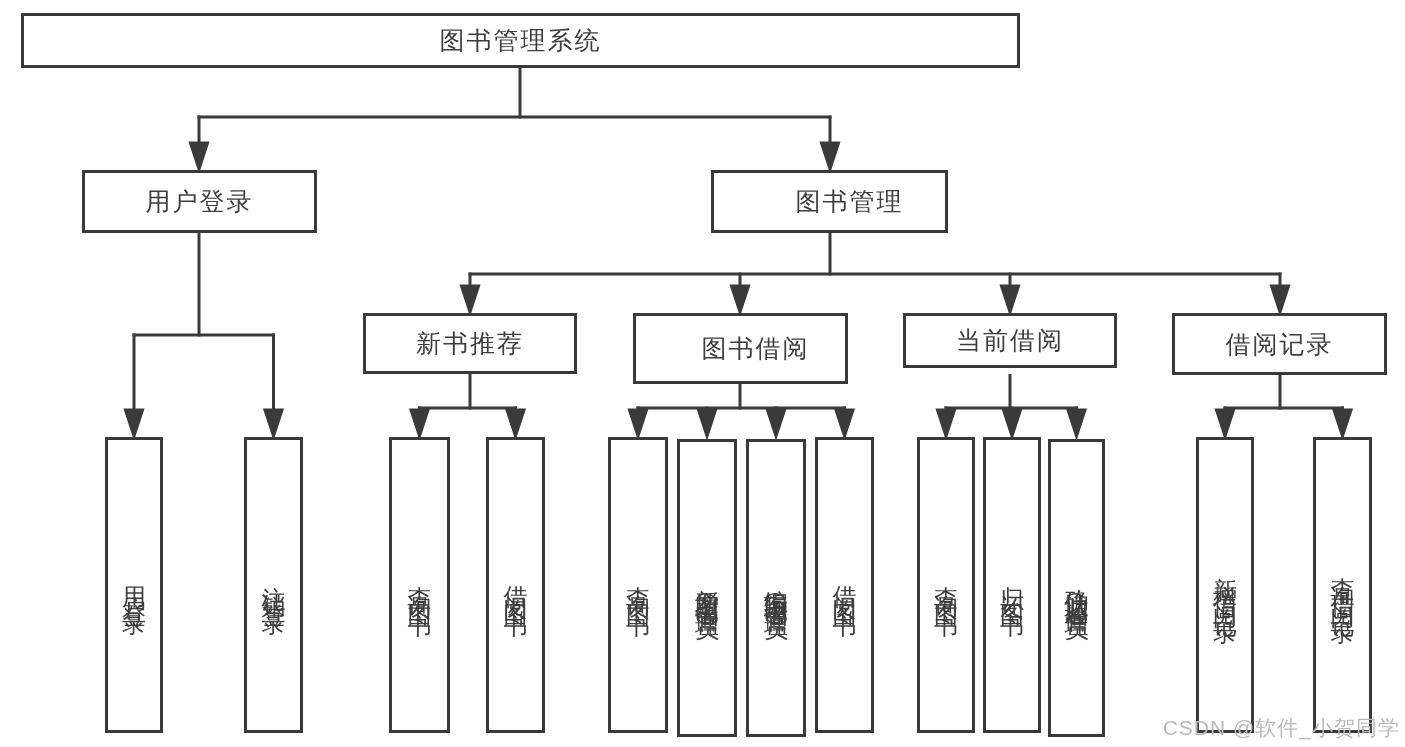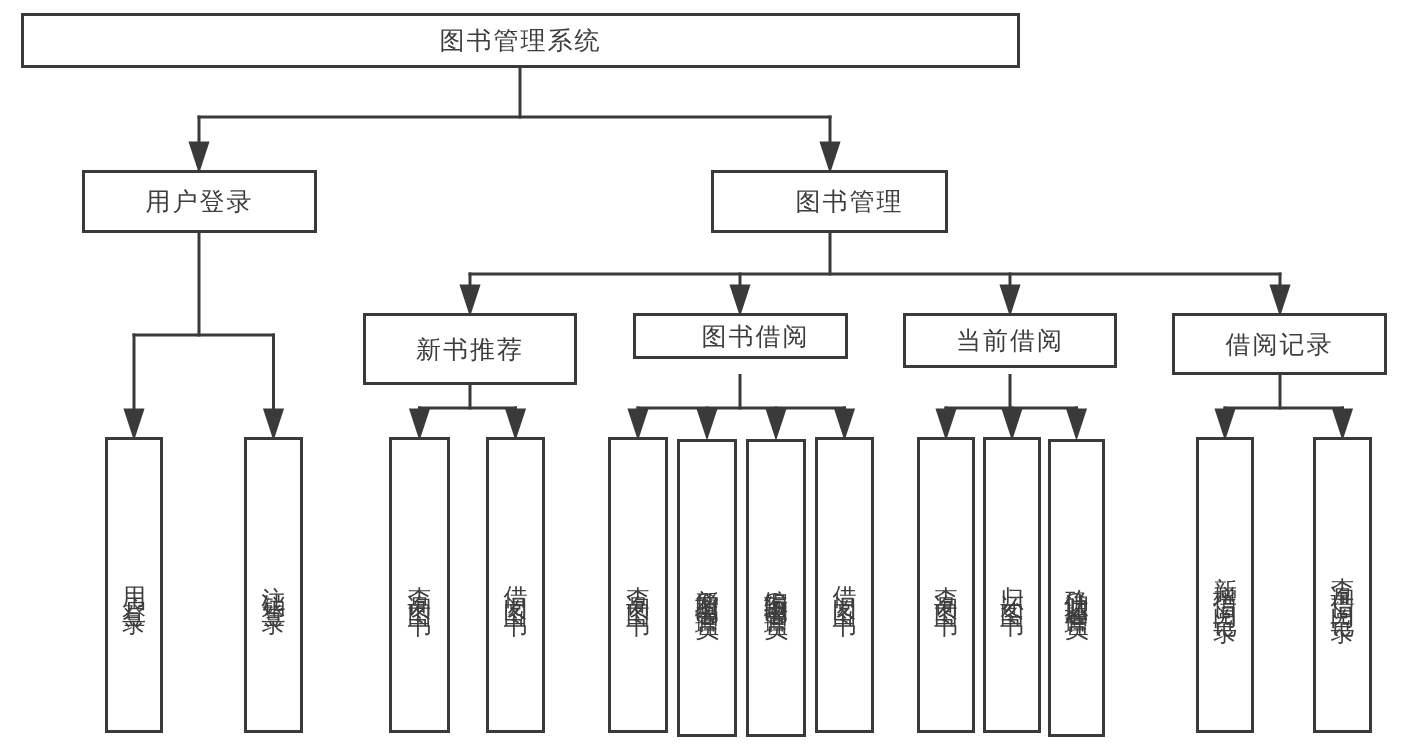--- a/index.html
+++ b/index.html
@@ -124,24 +124,24 @@
     <span class="hlabel">图书管理系统</span>
   </div>
 
   <div class="node" style="left:82px; top:170px; width:235px; height:63px;">
     <span class="hlabel">用户登录</span>
   </div>
   <div class="node" style="left:711px; top:170px; width:237px; height:63px;padding-left:40px;">
     <span class="hlabel">图书管理</span>
   </div>
 
-  <div class="node" style="left:363px; top:313px; width:214px; height:72px;">
+  <div class="node" style="left:363px; top:313px; width:214px; height:61px;">
     <span class="hlabel">新书推荐</span>
   </div>
-  <div class="node" style="left:633px; top:313px; width:215px; height:46px;padding-left:30px;">
+  <div class="node" style="left:633px; top:313px; width:215px; height:71px;padding-left:30px;">
     <span class="hlabel">图书借阅</span>
   </div>
   <div class="node" style="left:903px; top:313px; width:214px; height:55px;">
     <span class="hlabel">当前借阅</span>
   </div>
   <div class="node" style="left:1172px; top:313px; width:215px; height:62px;">
     <span class="hlabel">借阅记录</span>
   </div>
 
   <div class="node" style="left:105px; top:437px; width:58px; height:296px;">
@@ -181,14 +181,15 @@
     <span class="vlabel long">确认归还（管理员）</span>
   </div>
 
   <div class="node" style="left:1196px; top:437px; width:58px; height:296px;">
     <span class="vlabel">新增借阅记录</span>
   </div>
   <div class="node" style="left:1313px; top:437px; width:59px; height:296px;">
     <span class="vlabel">查询借阅记录</span>
   </div>
 
+  <div id="watermark">CSDN @软件_小贺同学</div>
 
 </div>
 
 </body></html>

